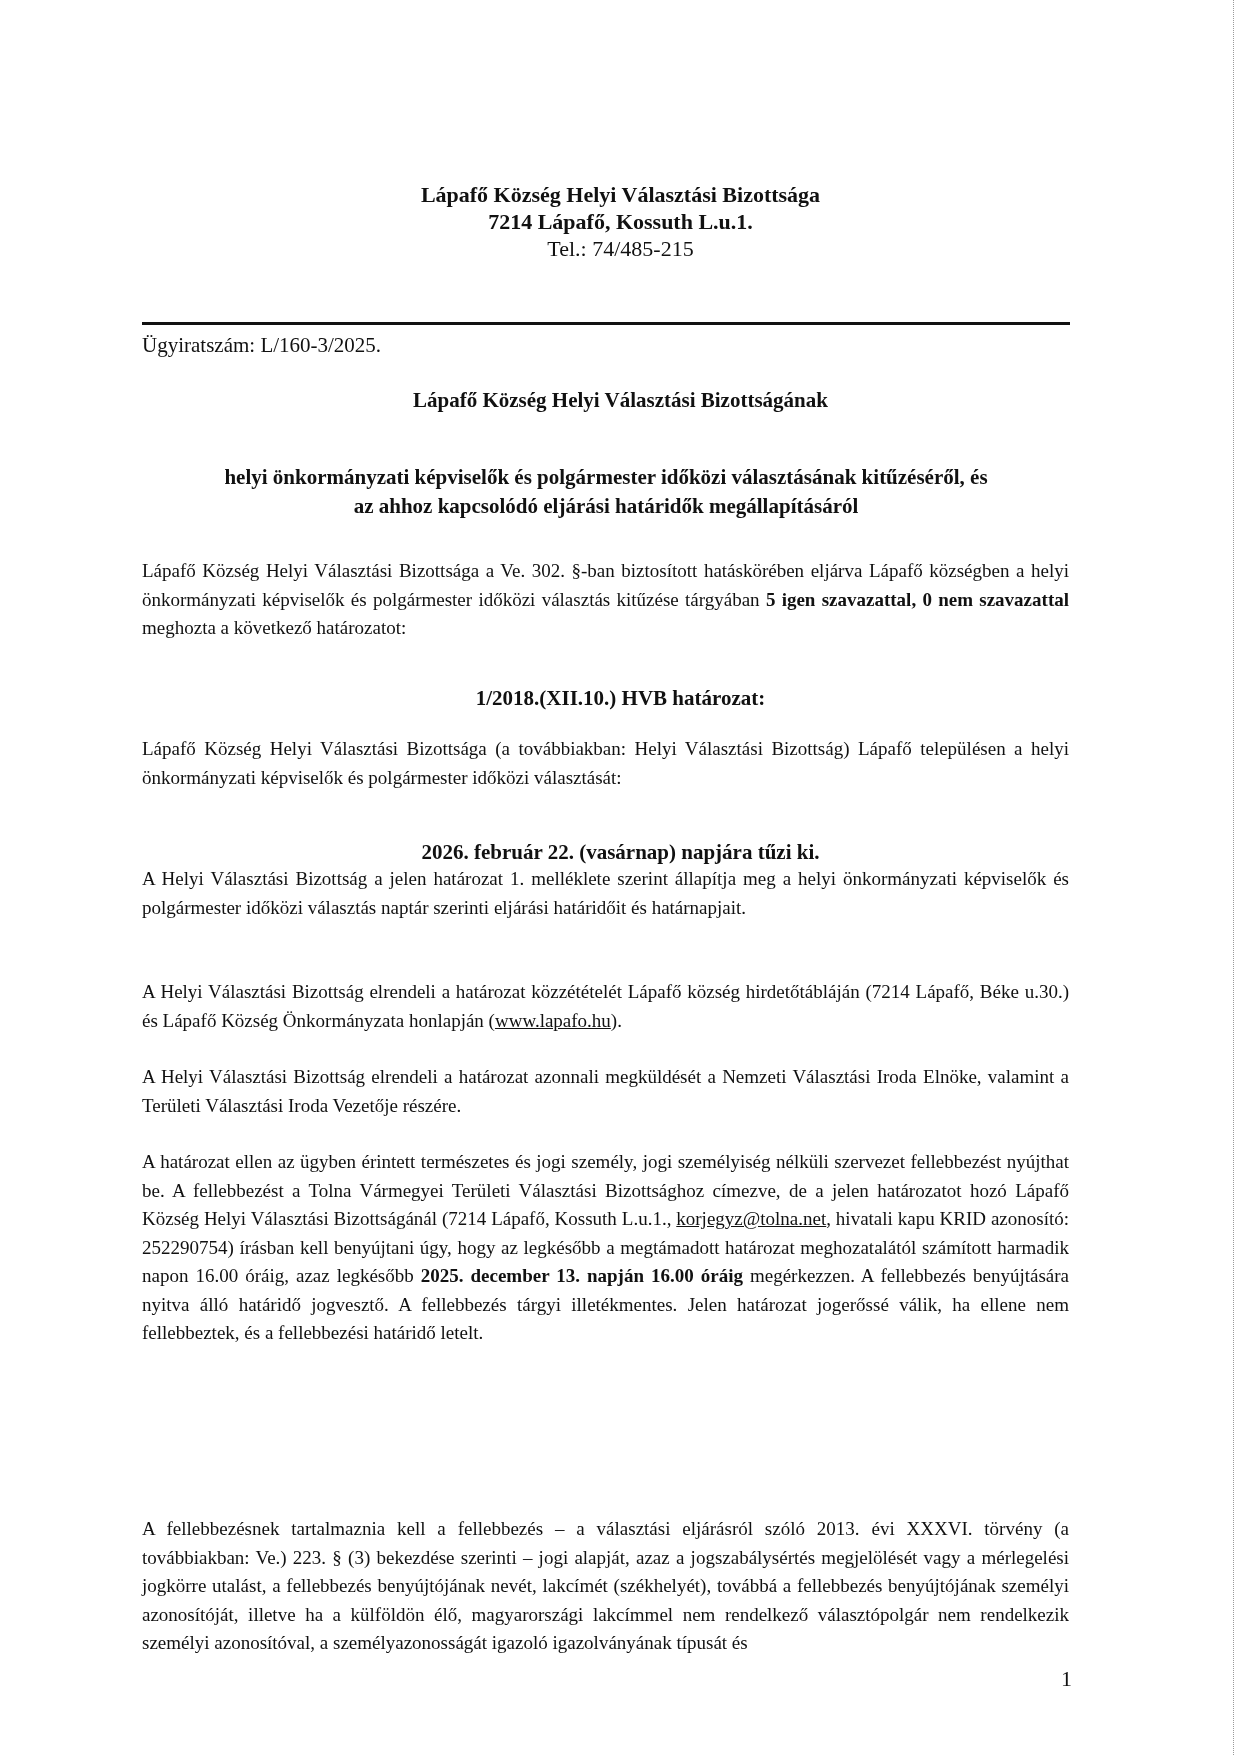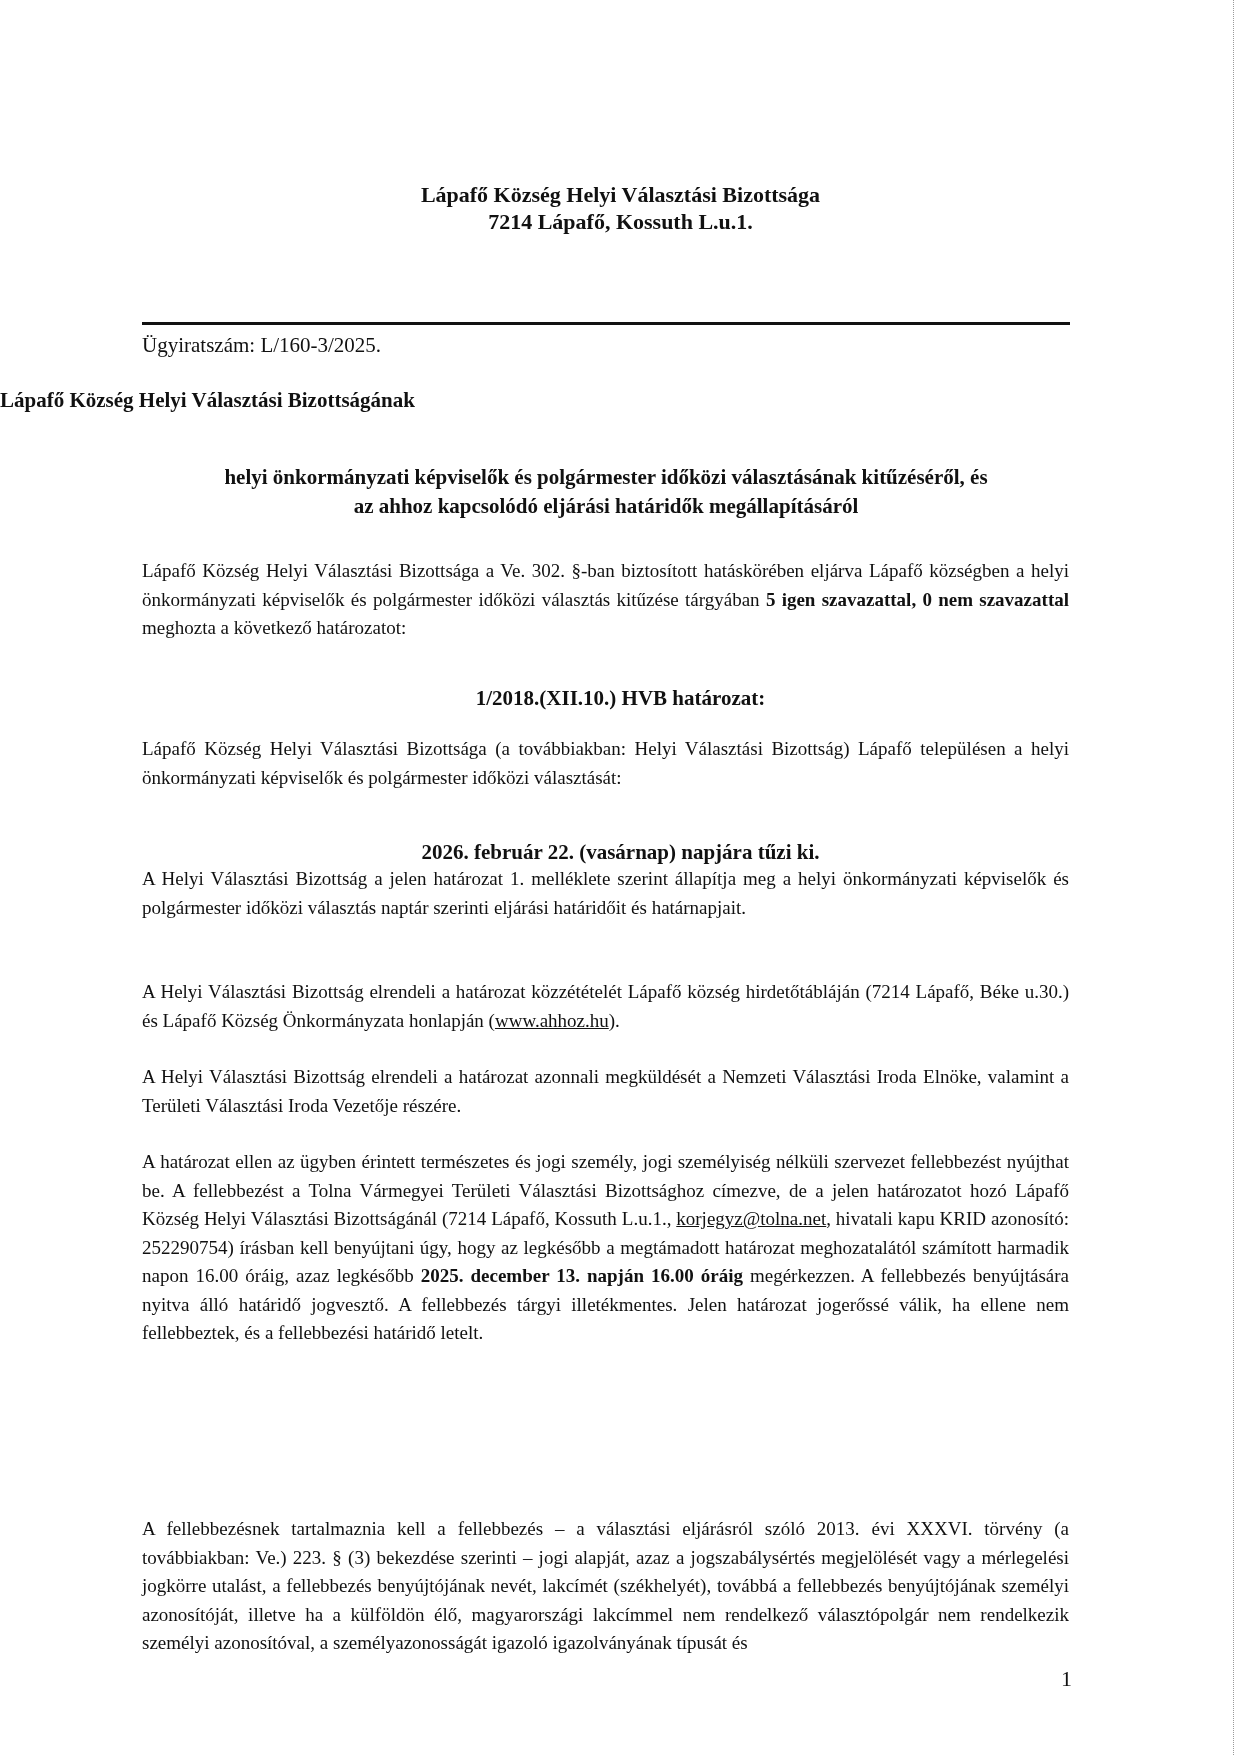--- a/index.html
+++ b/index.html
@@ -15,21 +15,21 @@
   }
   .header .b { font-weight: bold; }
   .rule {
     position: absolute; left: 142px; top: 322px; width: 928px; height: 0;
     border-top: 3px solid #111;
   }
   .case-no {
     position: absolute; left: 142px; top: 332px; font-size: 21px; line-height: 26px;
   }
   .title {
-    position: absolute; left: 0; width: 1241px; top: 386px; 
+    position: absolute; left: 0; width: 1241px; top: 386px; text-align: center;
     font-weight: bold; font-size: 21px; line-height: 28px;
   }
   .subject {
     position: absolute; left: 142px; width: 928px; top: 463px; text-align: center;
     font-weight: bold; font-size: 21px; line-height: 29px;
   }
   .body {
     position: absolute; left: 142px; width: 927px; font-size: 19px; line-height: 28.5px;
     text-align: justify;
   }
@@ -49,20 +49,21 @@
   }
 </style>
 </head>
 <body>
 
 <div class="page">
 
   <div class="header">
     <div class="b">Lápafő Község Helyi Választási Bizottsága</div>
     <div class="b">7214 Lápafő, Kossuth L.u.1.</div>
+    <div>Tel.: 74/485-215</div>
   </div>
 
   <div class="rule"></div>
 
   <div class="case-no">Ügyiratszám: L/160-3/2025.</div>
 
   <div class="title">
     <div>Lápafő Község Helyi Választási Bizottságának</div>
   </div>
 
@@ -81,21 +82,21 @@
     <p>Lápafő Község Helyi Választási Bizottsága (a továbbiakban: Helyi Választási Bizottság) Lápafő településen a helyi önkormányzati képviselők és polgármester időközi választását:</p>
   </div>
 
   <div class="center-b" style="top:838px;">2026. február 22. (vasárnap) napjára tűzi ki.</div>
 
   <div class="body" style="top:865px;">
     <p>A Helyi Választási Bizottság a jelen határozat 1. melléklete szerint állapítja meg a helyi önkormányzati képviselők és polgármester időközi választás naptár szerinti eljárási határidőit és határnapjait.</p>
   </div>
 
   <div class="body" style="top:978px;">
-    <p><span>A Helyi Választási Bizottság elrendeli a határozat közzétételét Lápafő község hirdetőtábláján (7214 Lápafő, Béke u.30.) és  Lápafő Község Önkormányzata honlapján (</span><span class="u">www.ahhoz.hu</span><span>).</span></p>
+    <p><span>A Helyi Választási Bizottság elrendeli a határozat közzétételét Lápafő község hirdetőtábláján (7214 Lápafő, Béke u.30.) és  Lápafő Község Önkormányzata honlapján (</span><span class="u">www.lapafo.hu</span><span>).</span></p>
   </div>
 
   <div class="body" style="top:1063px;">
     <p>A Helyi Választási Bizottság elrendeli a határozat azonnali megküldését a Nemzeti Választási Iroda Elnöke, valamint a Területi Választási Iroda Vezetője részére.</p>
   </div>
 
   <div class="body" style="top:1148px;">
     <p><span>A határozat ellen az ügyben érintett természetes és jogi személy, jogi személyiség nélküli szervezet fellebbezést nyújthat be. A fellebbezést a Tolna Vármegyei Területi Választási Bizottsághoz címezve, de a jelen határozatot hozó Lápafő Község Helyi Választási Bizottságánál (7214 Lápafő, Kossuth L.u.1., </span><span class="u">korjegyz@tolna.net</span><span>, hivatali kapu KRID azonosító: 252290754) írásban kell benyújtani úgy, hogy az legkésőbb a megtámadott határozat meghozatalától számított harmadik napon 16.00 óráig, azaz legkésőbb </span><span class="b">2025. december 13. napján 16.00 óráig</span><span> megérkezzen.  A fellebbezés benyújtására nyitva álló határidő jogvesztő. A fellebbezés tárgyi illetékmentes. Jelen határozat jogerőssé válik, ha ellene nem fellebbeztek, és a fellebbezési határidő letelt.</span></p>
   </div>
 

